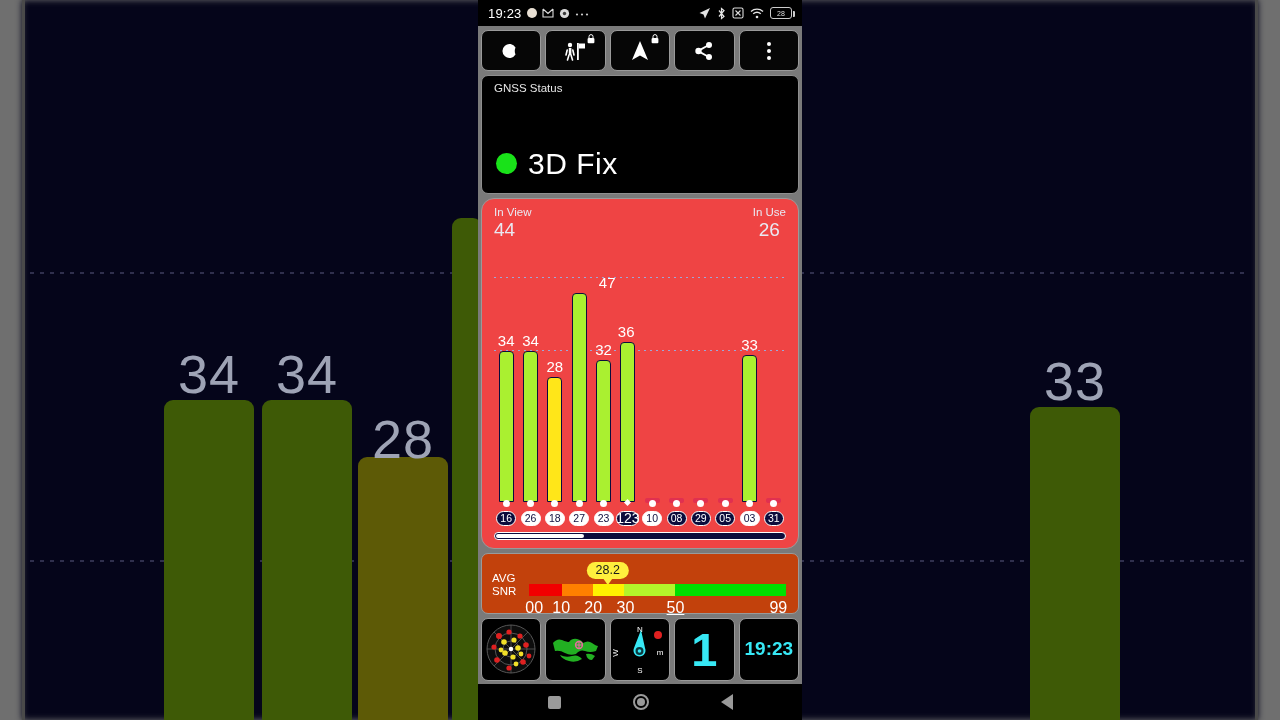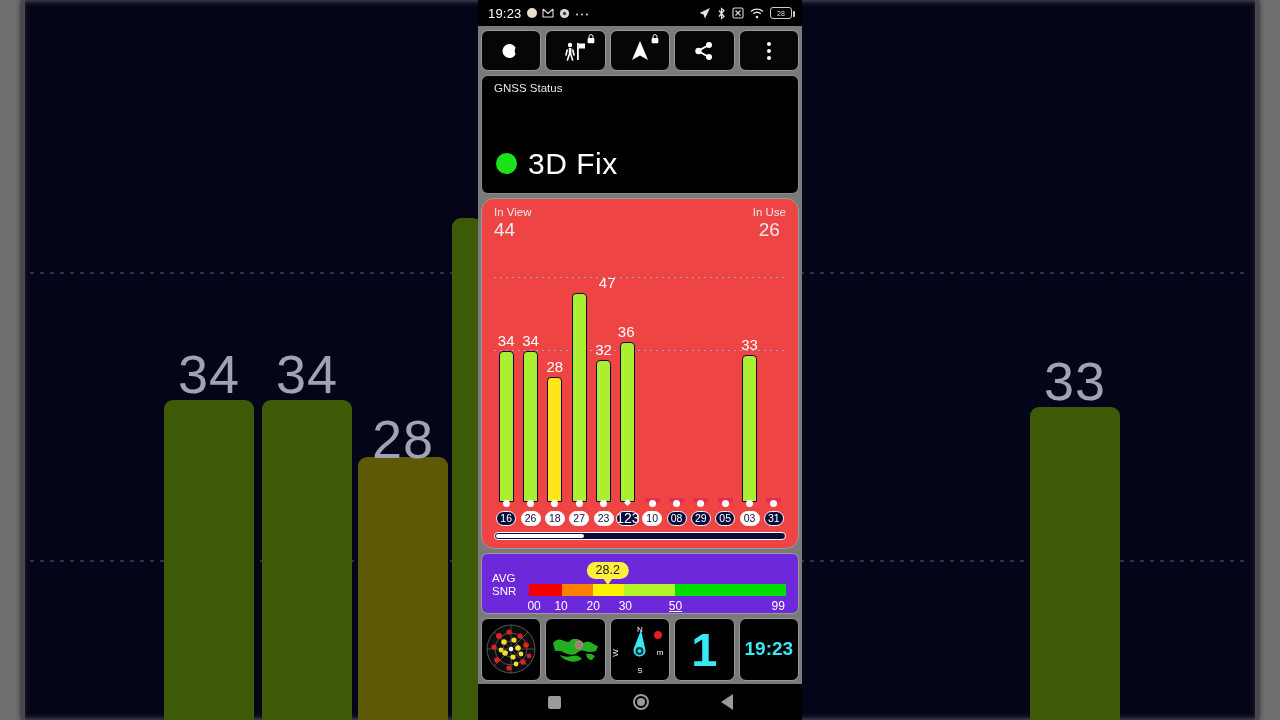--- a/index.html
+++ b/index.html
@@ -163,35 +163,35 @@
     position:absolute; left:12px; right:12px; bottom:8px;
     height:8px; border:1.2px solid #fff; border-radius:5px; background:#0c0c3c;
   }
   .scrollthumb {
     position:absolute; left:1px; top:1px; bottom:1px;
     background:#fff; border-radius:4px;
   }
 
   
   .snr-panel {
-    background:#6d28d9; border:1px solid #9a9a9a; border-radius:7px;
+    background:#c2410c; border:1px solid #9a9a9a; border-radius:7px;
     position:relative; height:62px;
   }
   .snr-lab { position:absolute; left:10px; color:#fff; font-size:11.5px; }
   .snr-bar {
     position:absolute; left:47px; right:12px; top:30px; height:12px;
     background: linear-gradient(to right,
       #f20000 0%, #f20000 13%,
       #ff8000 13%, #ff8000 25%,
       #fff200 25%, #fff200 37%,
       #b4f52a 37%, #b4f52a 57%,
       #00e000 57%, #00e000 100%);
   }
   .snr-ticks { position:absolute; left:47px; right:12px; top:45px; height:14px; }
-  .snr-tick { position:absolute; color:#fff; font-size:12px; transform:translateX(-50%); }
+  .snr-tick { position:absolute; color:#fff; font-size:16px; transform:translateX(-50%); }
   .bubble {
     position:absolute; top:8px;
     background:#ffef3d; color:#1a1a1a; font-size:12.5px;
     padding:1px 9px 2px 9px; border-radius:9px;
     transform:translateX(-50%);
     font-family:"Liberation Sans", sans-serif;
   }
   .bubble:after {
     content:""; position:absolute; left:50%; transform:translateX(-50%);
     bottom:-6px; width:0; height:0;

